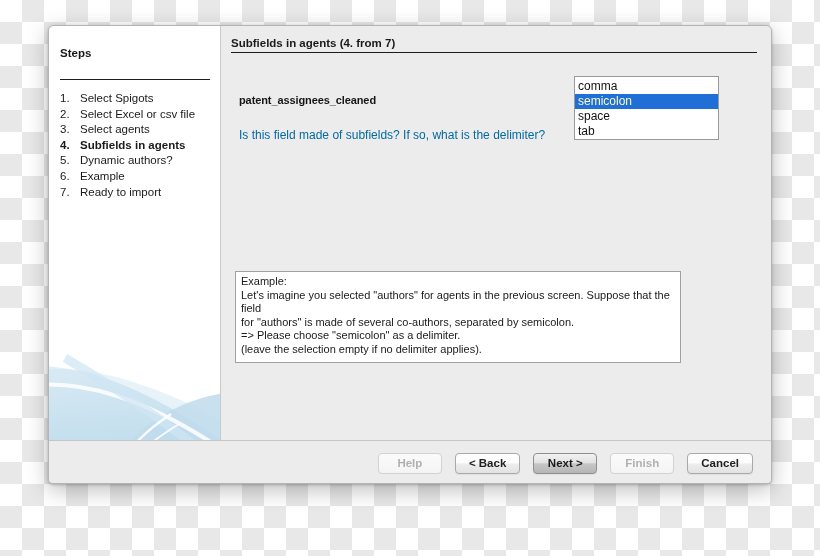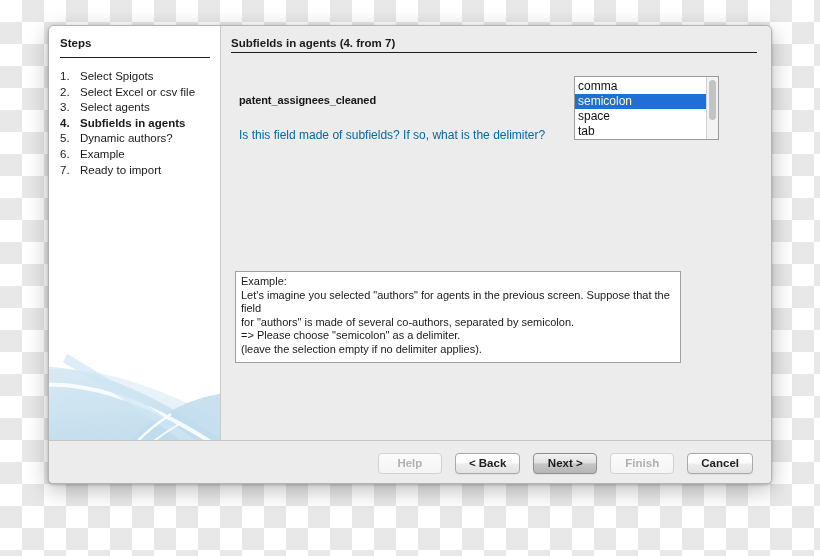--- a/index.html
+++ b/index.html
@@ -79,25 +79,25 @@
   .sidebar {
     position: relative;
     width: 172px;
     background: #ffffff;
     border-right: 1px solid #c9c9c9;
     box-sizing: border-box;
     overflow: hidden;
     flex: 0 0 172px;
   }
   .steps-head {
-    margin: 11px 10px 0 11px;
+    margin: 21px 10px 0 11px;
     font-size: 11.5px;
     font-weight: bold;
     color: #1a1a1a;
-    padding-bottom: 8px;
+    padding-bottom: 20px;
     border-bottom: 1px solid #1d1d1d;
   }
   .steps-list {
     margin: 11px 0 0 0;
     padding: 0;
     list-style: none;
   }
   .steps-list li {
     display: flex;
     font-size: 11.5px;
@@ -161,20 +161,21 @@
     position: absolute;
     left: 353px;
     top: 50px;
     width: 145px;
     height: 64px;
     background: #ffffff;
     border: 1px solid #9a9a9a;
     box-sizing: border-box;
     display: flex;
     overflow: hidden;
+    flex-direction: column;
   }
   .listbox .items {
     flex: 1 1 auto;
     padding: 2px 0 0 0;
   }
   .listbox .opt {
     font-size: 12px;
     line-height: 15px;
     padding: 0 3px;
     color: #111;

